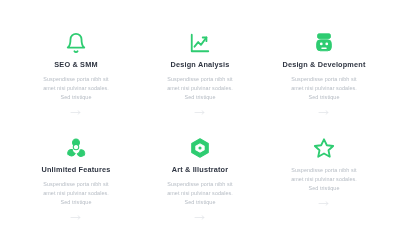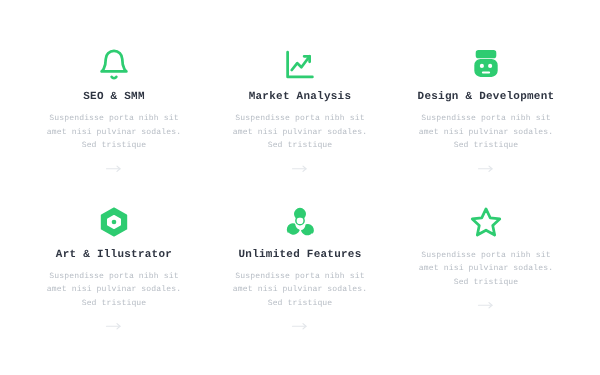--- a/index.html
+++ b/index.html
@@ -17,21 +17,20 @@
   }
 
   #features-section {
     width: 400px;
     height: 250px;
     box-sizing: border-box;
     padding: 30px 14px 10px 14px;
     background: #ffffff;
     display: flex;
     flex-direction: column;
-    font-family: Liberation Mono, monospace;
   }
 
   .feature-grid {
     display: grid;
     grid-template-columns: repeat(3, 1fr);
     grid-template-rows: repeat(2, 1fr);
     width: 100%;
     flex: 1;
   }
 
@@ -123,21 +122,21 @@
     </div>
 
     <div class="feature-card">
       <div class="card-icon">
         <svg viewBox="0 0 24 24" fill="none" stroke="#2ecc71" stroke-width="2" stroke-linecap="round" stroke-linejoin="round">
           <polyline points="3,3 3,21 21,21"></polyline>
           <polyline points="6,16 10,11 13,14 19,6"></polyline>
           <polyline points="15,6 19,6 19,10"></polyline>
         </svg>
       </div>
-      <div class="card-title">Market Analysis</div>
+      <div class="card-title">Design Analysis</div>
       <div class="card-text">
         <span class="line">Suspendisse porta nibh sit</span>
         <span class="line">amet nisi pulvinar sodales.</span>
         <span class="line">Sed tristique</span>
       </div>
       <div class="card-link">
         <svg viewBox="0 0 26 10" fill="none" stroke="#e3e6ea" stroke-width="1.6" stroke-linecap="round" stroke-linejoin="round">
           <line x1="2" y1="5" x2="20" y2="5"></line>
           <polyline points="16,1.5 20,5 16,8.5"></polyline>
         </svg>
@@ -163,42 +162,20 @@
       <div class="card-link">
         <svg viewBox="0 0 26 10" fill="none" stroke="#e3e6ea" stroke-width="1.6" stroke-linecap="round" stroke-linejoin="round">
           <line x1="2" y1="5" x2="20" y2="5"></line>
           <polyline points="16,1.5 20,5 16,8.5"></polyline>
         </svg>
       </div>
     </div>
 
     <div class="feature-card">
       <div class="card-icon">
-        <svg viewBox="0 0 24 24" fill="#2ecc71" stroke="#2ecc71" stroke-width="1.2" stroke-linejoin="round">
-          <path d="M12 2 21 7v10l-9 5-9-5V7z"></path>
-          <path d="M12 7.5 16.5 10v4L12 16.5 7.5 14v-4z" fill="#ffffff" stroke="#ffffff"></path>
-          <circle cx="12" cy="12" r="1.7" fill="#2ecc71" stroke="none"></circle>
-        </svg>
-      </div>
-      <div class="card-title">Art &amp; Illustrator</div>
-      <div class="card-text">
-        <span class="line">Suspendisse porta nibh sit</span>
-        <span class="line">amet nisi pulvinar sodales.</span>
-        <span class="line">Sed tristique</span>
-      </div>
-      <div class="card-link">
-        <svg viewBox="0 0 26 10" fill="none" stroke="#e3e6ea" stroke-width="1.6" stroke-linecap="round" stroke-linejoin="round">
-          <line x1="2" y1="5" x2="20" y2="5"></line>
-          <polyline points="16,1.5 20,5 16,8.5"></polyline>
-        </svg>
-      </div>
-    </div>
-
-    <div class="feature-card">
-      <div class="card-icon">
         <svg viewBox="0 0 24 24" fill="#2ecc71" stroke="#2ecc71" stroke-width="1.1" stroke-linecap="round" stroke-linejoin="round">
           <circle cx="12" cy="11" r="3" fill="none"></circle>
           <path d="M12 2.2c2.1 0 3.8 1.9 3.8 4 0 1.1-.5 2.1-1.2 2.8-.7-.5-1.6-.8-2.6-.8s-1.9.3-2.6.8C8.7 8.3 8.2 7.3 8.2 6.2c0-2.1 1.7-4 3.8-4z"></path>
           <path d="M3.4 19.3c-1-1.8-.3-4.2 1.6-5.3.9-.5 2-.6 3-.3.1.9.4 1.8 1 2.6.6.8 1.4 1.3 2.2 1.6-.4.9-1.1 1.7-2 2.2-1.9 1.1-4.3.5-5.3-1.3z"></path>
           <path d="M20.6 19.3c-1 1.8-3.4 2.4-5.3 1.3-.9-.5-1.6-1.3-2-2.2.8-.3 1.6-.8 2.2-1.6.6-.8.9-1.7 1-2.6 1-.3 2.1-.2 3 .3 1.9 1.1 2.6 3.5 1.6 5.3z"></path>
         </svg>
       </div>
       <div class="card-title">Unlimited Features</div>
       <div class="card-text">
         <span class="line">Suspendisse porta nibh sit</span>
@@ -208,20 +185,42 @@
       <div class="card-link">
         <svg viewBox="0 0 26 10" fill="none" stroke="#e3e6ea" stroke-width="1.6" stroke-linecap="round" stroke-linejoin="round">
           <line x1="2" y1="5" x2="20" y2="5"></line>
           <polyline points="16,1.5 20,5 16,8.5"></polyline>
         </svg>
       </div>
     </div>
 
     <div class="feature-card">
       <div class="card-icon">
+        <svg viewBox="0 0 24 24" fill="#2ecc71" stroke="#2ecc71" stroke-width="1.2" stroke-linejoin="round">
+          <path d="M12 2 21 7v10l-9 5-9-5V7z"></path>
+          <path d="M12 7.5 16.5 10v4L12 16.5 7.5 14v-4z" fill="#ffffff" stroke="#ffffff"></path>
+          <circle cx="12" cy="12" r="1.7" fill="#2ecc71" stroke="none"></circle>
+        </svg>
+      </div>
+      <div class="card-title">Art &amp; Illustrator</div>
+      <div class="card-text">
+        <span class="line">Suspendisse porta nibh sit</span>
+        <span class="line">amet nisi pulvinar sodales.</span>
+        <span class="line">Sed tristique</span>
+      </div>
+      <div class="card-link">
+        <svg viewBox="0 0 26 10" fill="none" stroke="#e3e6ea" stroke-width="1.6" stroke-linecap="round" stroke-linejoin="round">
+          <line x1="2" y1="5" x2="20" y2="5"></line>
+          <polyline points="16,1.5 20,5 16,8.5"></polyline>
+        </svg>
+      </div>
+    </div>
+
+    <div class="feature-card">
+      <div class="card-icon">
         <svg viewBox="0 0 24 24" fill="none" stroke="#2ecc71" stroke-width="2" stroke-linecap="round" stroke-linejoin="round">
           <polygon points="12,2.5 15.1,9 22,9.8 16.9,14.5 18.3,21.5 12,18 5.7,21.5 7.1,14.5 2,9.8 8.9,9"></polygon>
         </svg>
       </div>
       <div class="card-text">
         <span class="line">Suspendisse porta nibh sit</span>
         <span class="line">amet nisi pulvinar sodales.</span>
         <span class="line">Sed tristique</span>
       </div>
       <div class="card-link">

